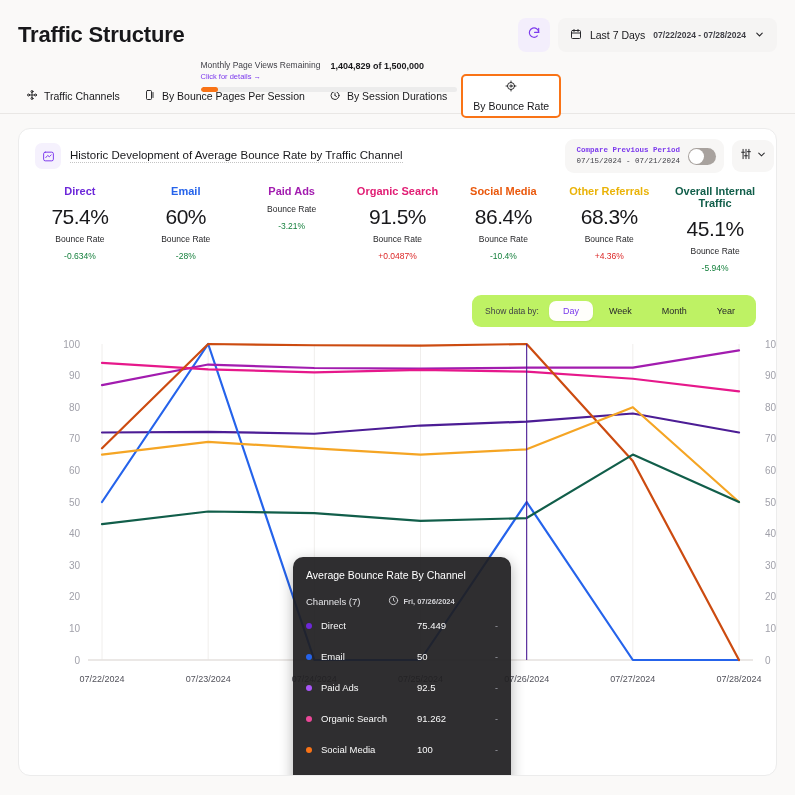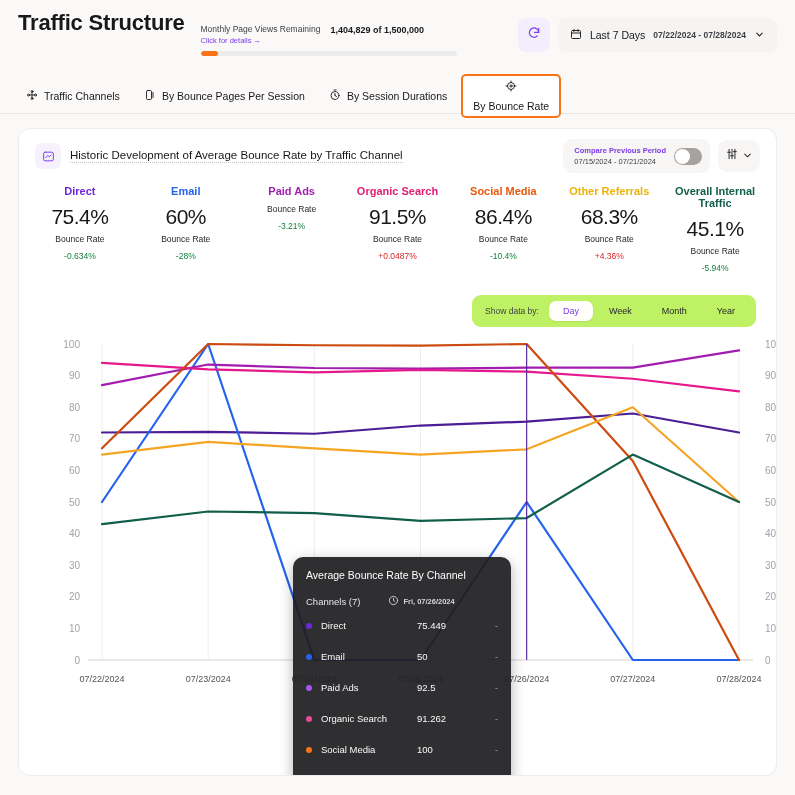--- a/index.html
+++ b/index.html
@@ -11,32 +11,33 @@
   }
 
   
   .page-header {
     position: relative;
     height: 78px;
     padding: 0 18px;
     display: flex;
     align-items: flex-start;
   }
-  .title-block { padding-top: 10px; }
+  .title-block { padding-top: 22px; }
   .page-title {
     font-size: 22px;
     font-weight: 700;
     color: #18181b;
     letter-spacing: -0.2px;
     white-space: nowrap;
   }
   .quota-block {
     margin-left: 16px;
     padding-top: 24px;
     width: 300px;
+    margin-top: 36px;
   }
   .quota-row { display: flex; align-items: flex-start; }
   .quota-label {
     font-size: 8.5px;
     color: #3f3f46;
     line-height: 11px;
     white-space: nowrap;
   }
   .quota-link {
     font-size: 7.5px;
@@ -145,22 +146,22 @@
   }
   .card-title {
     font-size: 11.5px;
     color: #18181b;
     font-weight: 400;
     border-bottom: 1px dotted #c4c4c4;
     padding-bottom: 1px;
   }
   .card-head-right {
     position: absolute;
-    right: 16px; top: 10px;
-    display: flex; align-items: center; gap: 8px;
+    right: 2px; top: 10px;
+    display: flex; align-items: center; gap: 8px; font-family: Liberation Mono, monospace;
   }
   .compare-box {
     background: #f7f6f5;
     border-radius: 9px;
     padding: 6px 8px 6px 11px;
     display: flex; align-items: center; gap: 8px;
     cursor: pointer;
   }
   .compare-text { text-align: left; }
   .compare-title { font-size: 7.5px; color: #7c3aed; font-weight: 700; line-height: 11px; }

